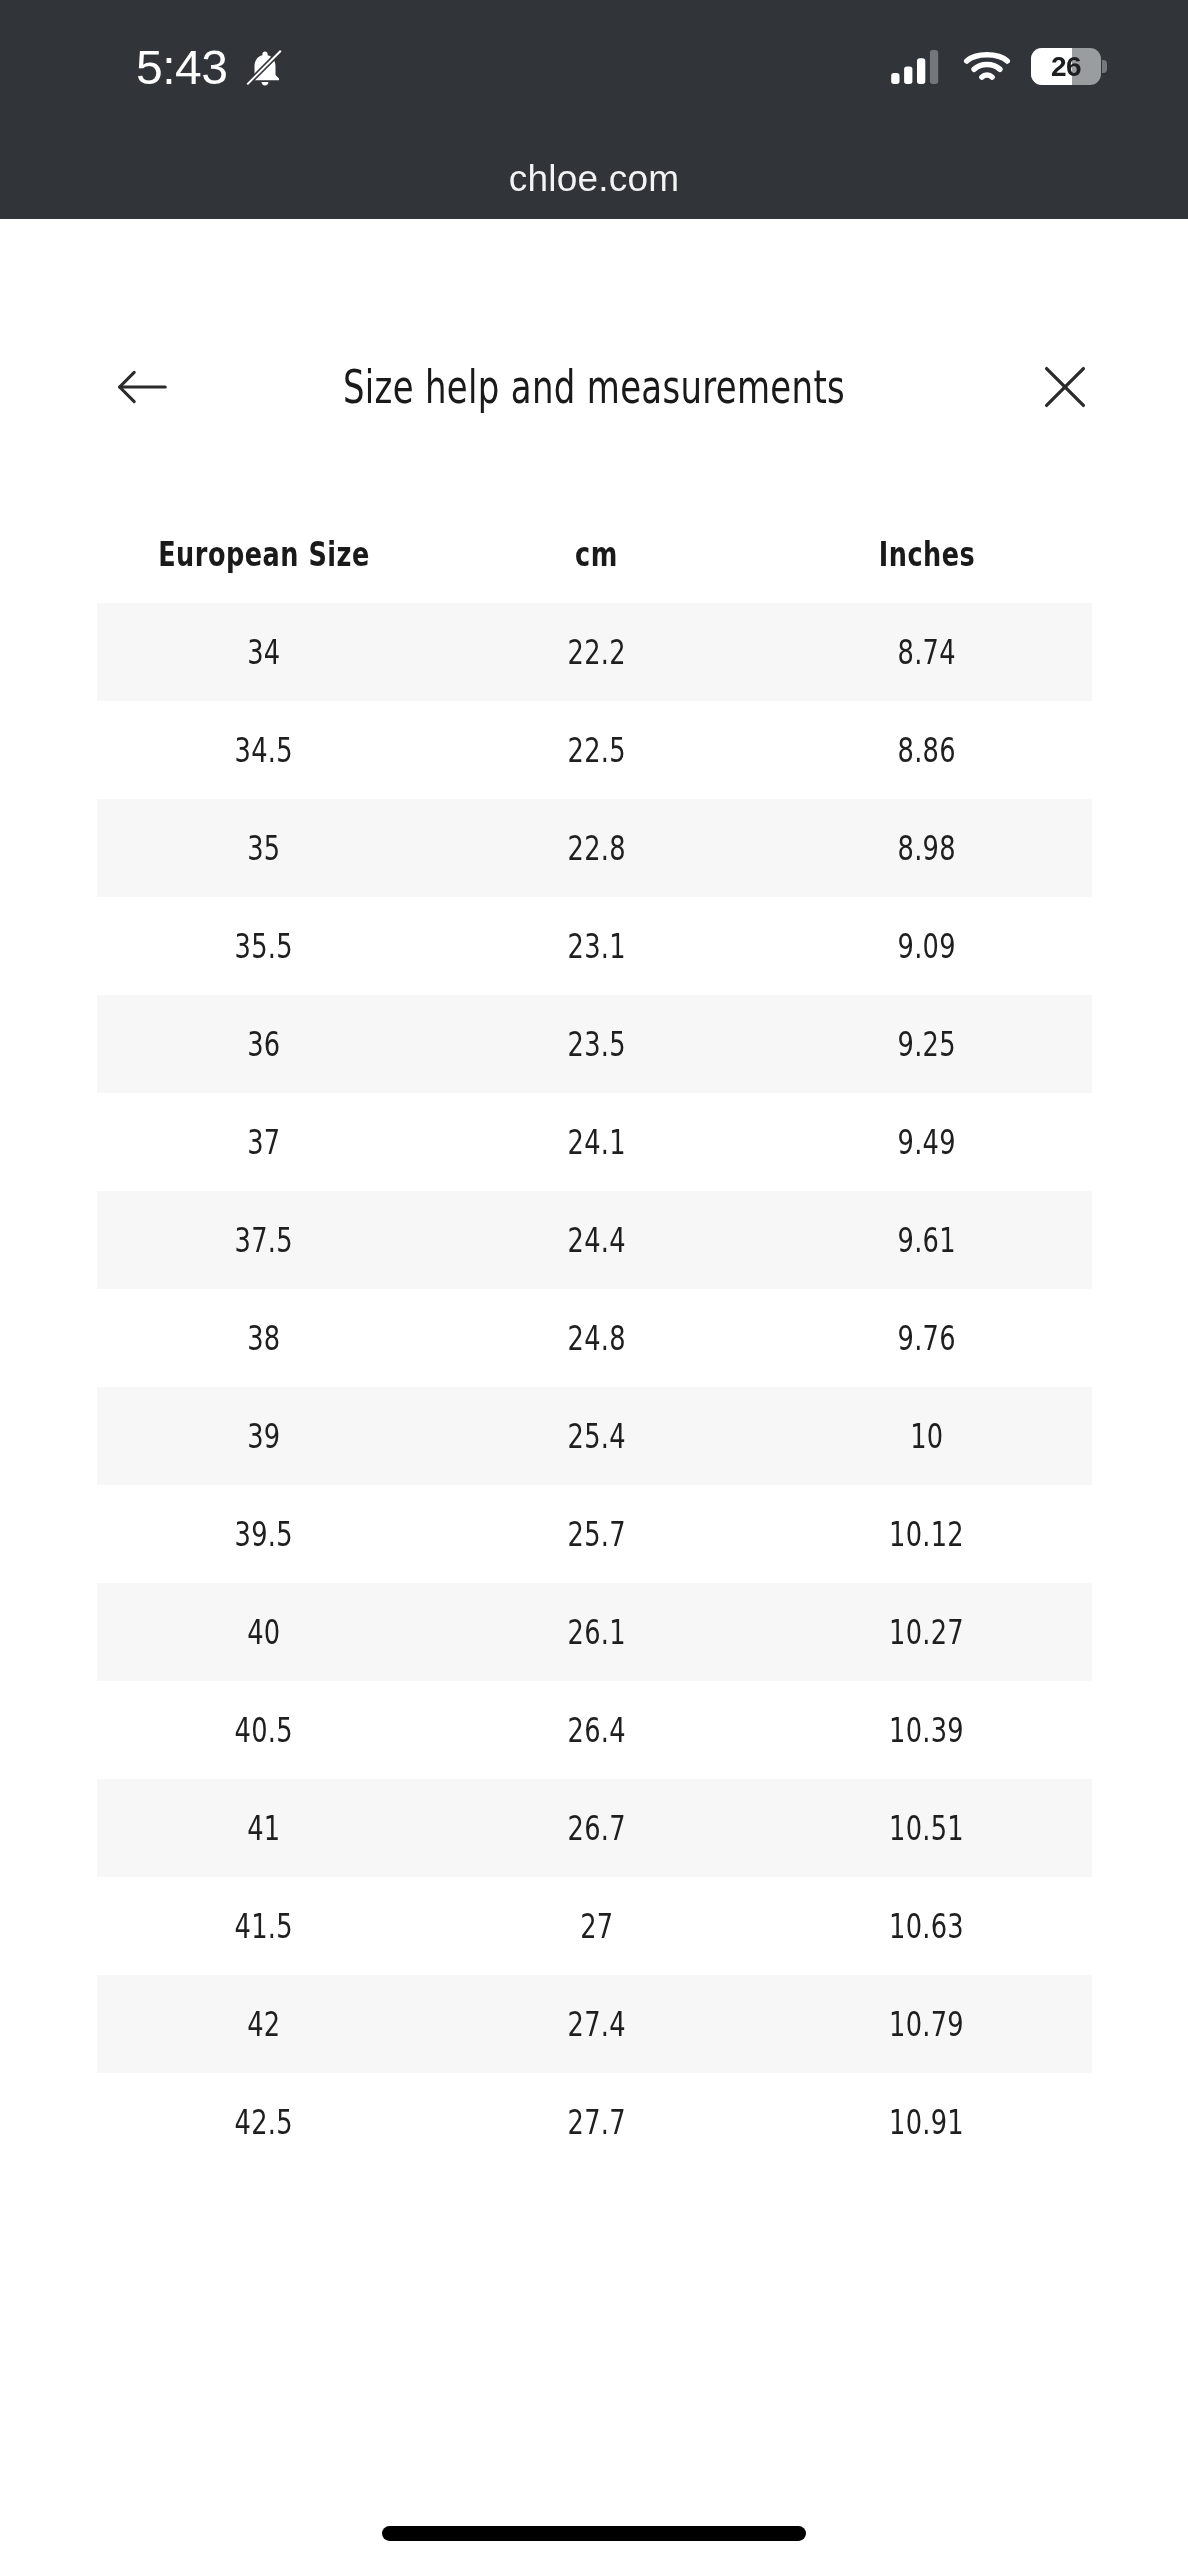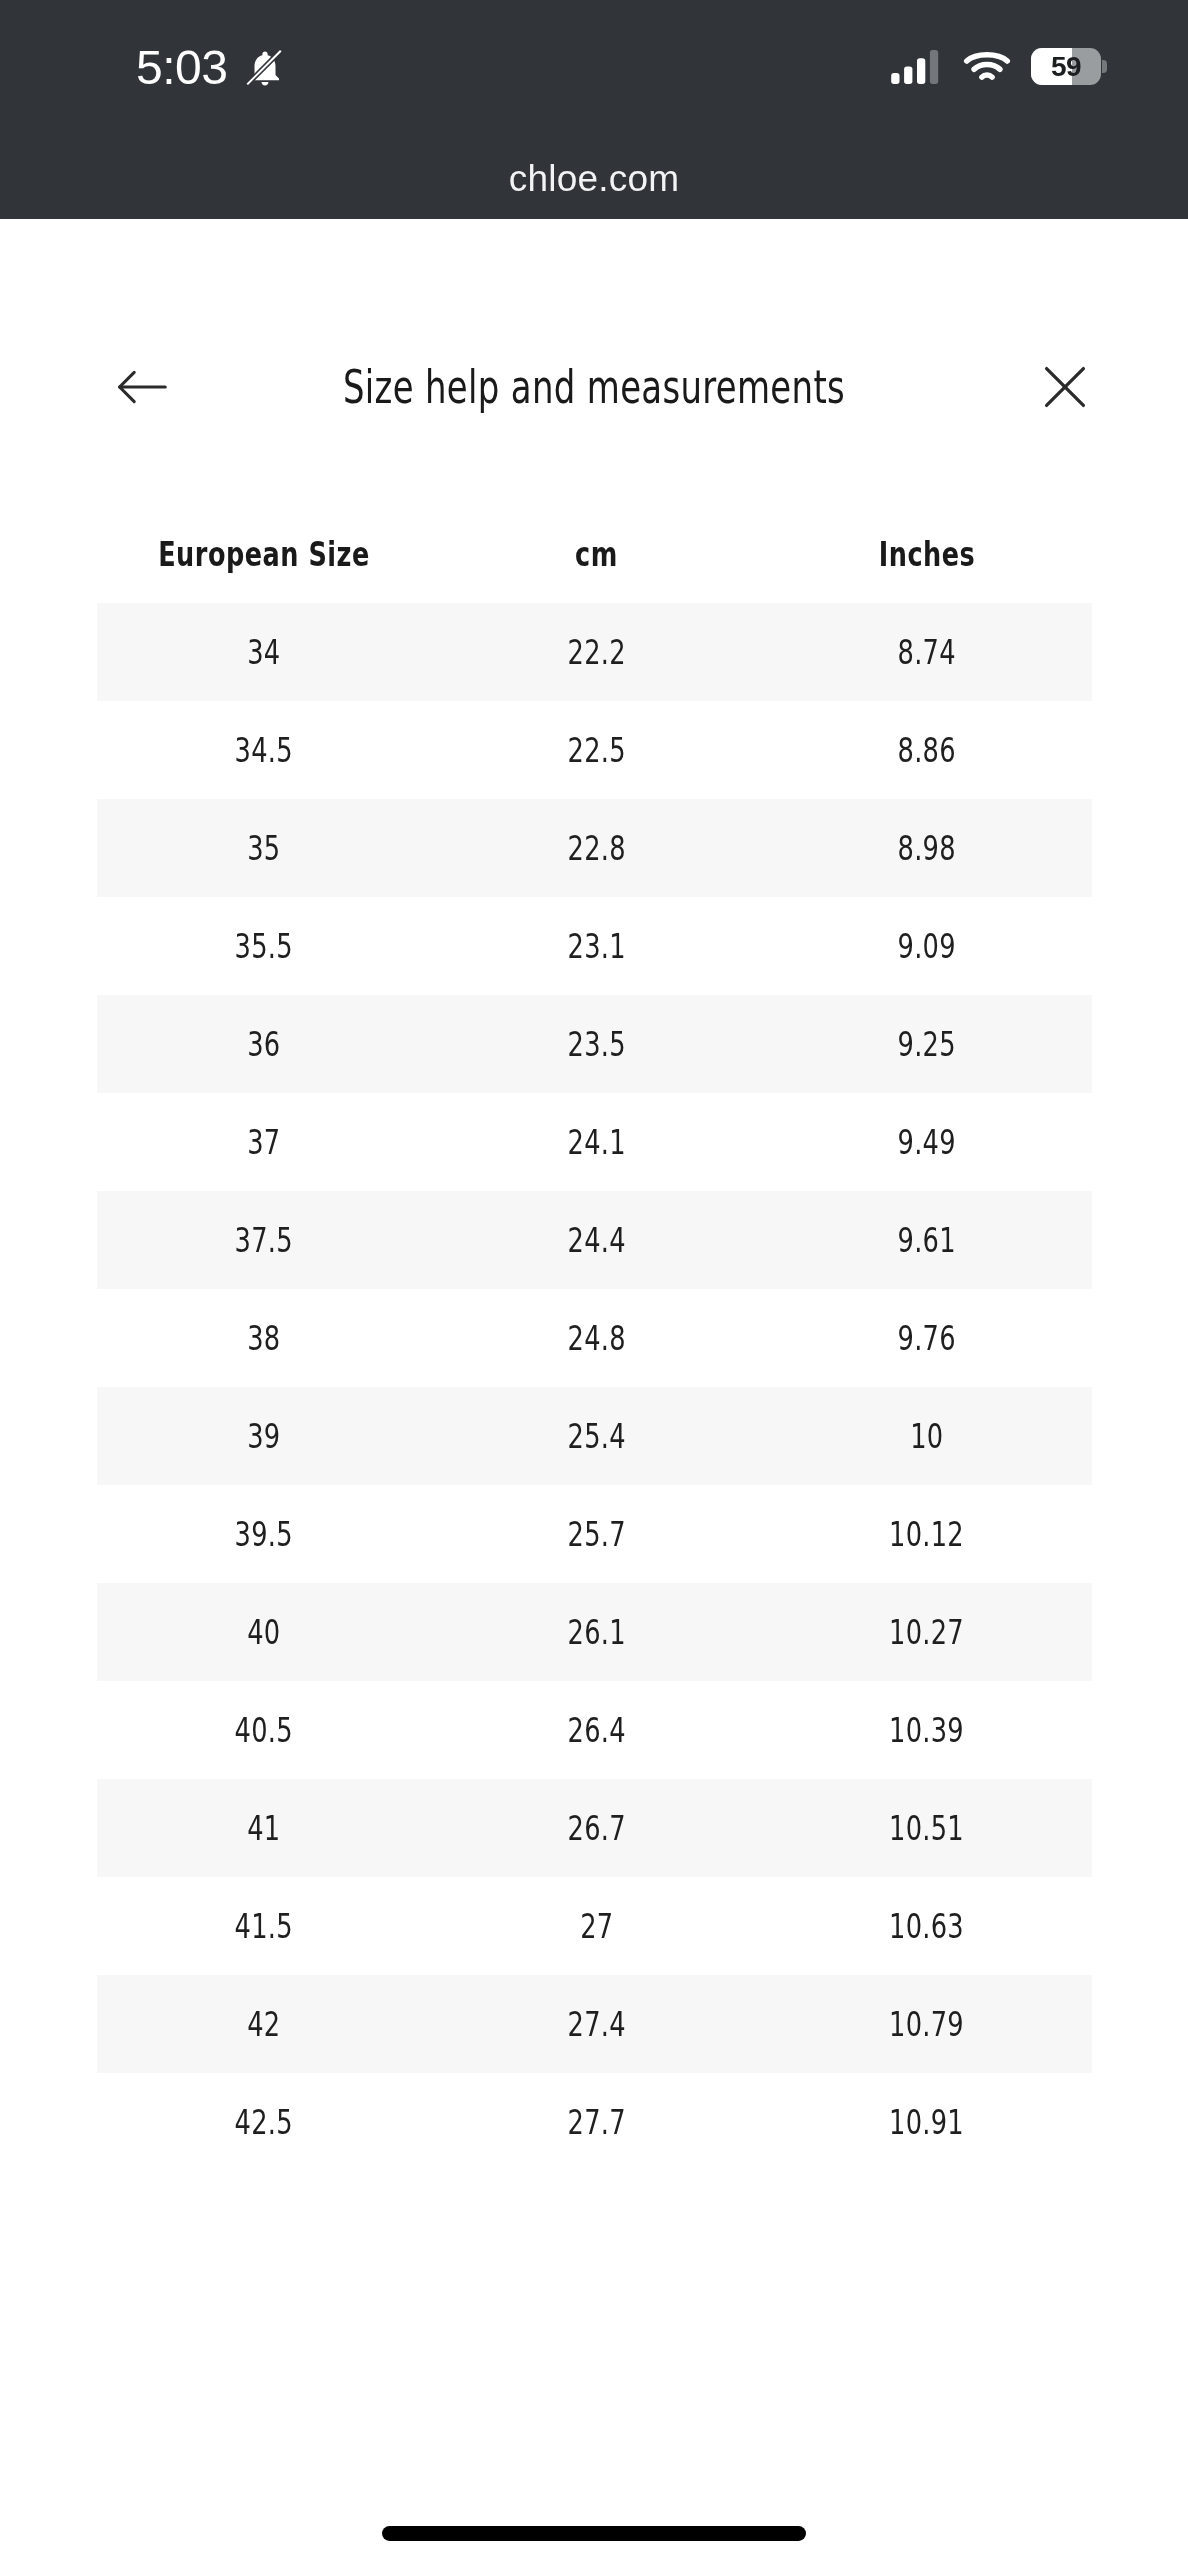--- a/index.html
+++ b/index.html
@@ -147,21 +147,21 @@
 </head>
 <body>
 
 <div class="phone">
 
   <div class="browser-chrome">
 
     <div class="status-bar">
 
       <div class="status-left">
-        <span class="status-time">5:03</span>
+        <span class="status-time">5:43</span>
         <span>
           <svg class="bell-off-icon" viewBox="0 0 24 24" fill="#ffffff">
             <path d="M12 22c1.1 0 2-.9 2-2h-4c0 1.1.9 2 2 2z"></path>
             <path d="M18 16v-5c0-3.07-1.64-5.64-4.5-6.32V4c0-.83-.67-1.5-1.5-1.5S10.5 3.17 10.5 4v.68C7.64 5.36 6 7.92 6 11v5l-2 2v1h16v-1l-2-2z"></path>
             <rect x="1.2" y="20.1" width="28" height="2.1" transform="rotate(-45 2 21)" fill="#ffffff" stroke="#31353a" stroke-width="0.9"></rect>
           </svg>
         </span>
       </div>
 
       <div class="status-right">
@@ -178,21 +178,21 @@
             <path d="M4 13 C14 4, 38 4, 48 13" stroke-width="6"></path>
             <path d="M12 22 C19 15, 33 15, 40 22" stroke-width="6"></path>
             <path d="M20.5 30.5 C23.5 27.5, 28.5 27.5, 31.5 30.5" stroke-width="6"></path>
           </svg>
         </span>
         <span class="battery">
           <span class="battery-body">
             <span class="battery-fill" style="width: 59%;"></span>
           </span>
           <span class="battery-cap"></span>
-          <span class="battery-pct">59</span>
+          <span class="battery-pct">26</span>
         </span>
       </div>
     </div>
 
     <div class="url-bar">
       <span class="url-text">chloe.com</span>
     </div>
   </div>
 
   <div class="page">

